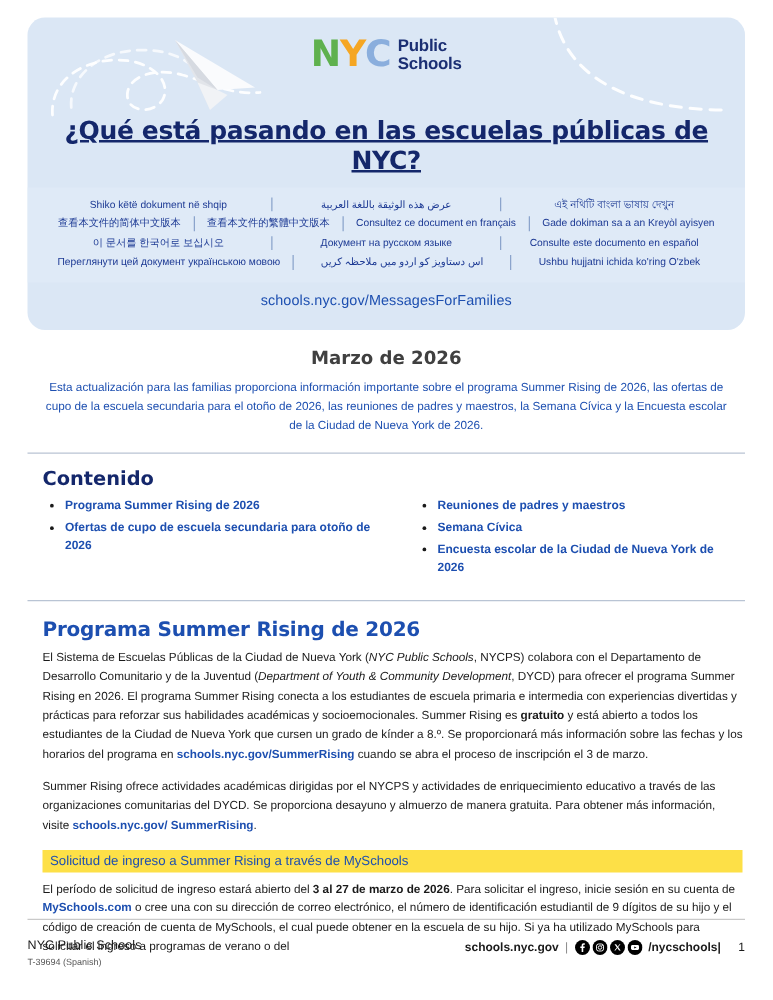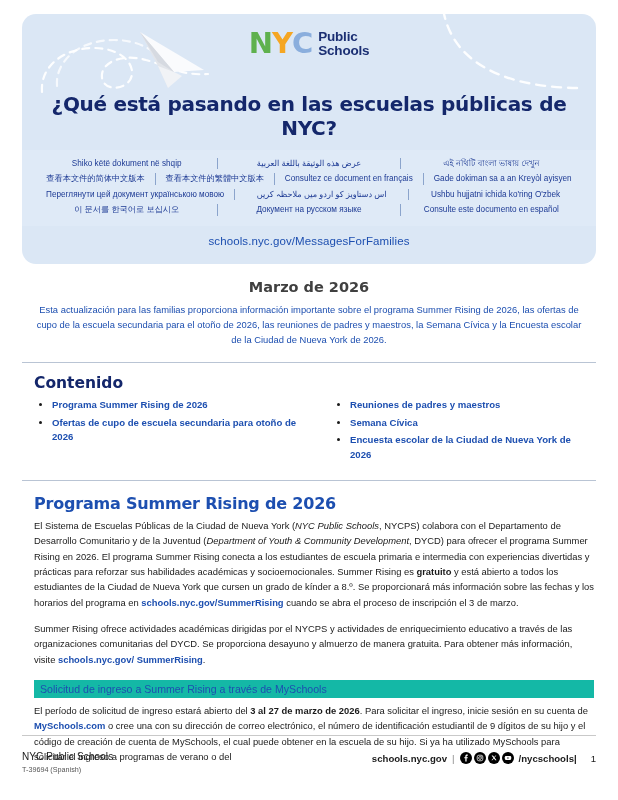--- a/index.html
+++ b/index.html
@@ -69,20 +69,21 @@
 
   .hero-title {
     position: relative;
     text-align: center;
     font-family: "DejaVu Sans", sans-serif;
     color: #14276b;
     font-weight: 700;
     font-size: 20px;
     letter-spacing: -0.3px;
     padding: 0 10px 10px 10px;
+    text-decoration: underline;
   }
 
   
   .lang-panel {
     background: #dfeaf7;
     padding: 6px 14px 8px 14px;
   }
   .lang-row {
     display: flex;
     justify-content: center;
@@ -182,21 +183,21 @@
     line-height: 1.63;
     text-align: left;
   }
   .body-p.gap { margin-top: 11px; }
   .lnk { color: #1d4fb0; font-weight: 700; text-decoration: none; }
   .it { font-style: italic; }
   .bd { font-weight: 700; }
 
   .sub-h {
     margin: 13px 24px 0 34px;
-    background: #14b8a6;
+    background: #fde047;
     color: #1d4fb0;
     font-size: 10.6px;
     padding: 3px 6px 3px 6px;
   }
 
   
   .foot-rule {
     position: absolute;
     left: 22px; right: 22px;
     bottom: 64px;
@@ -289,33 +290,33 @@
       <a class="lang-item">查看本文件的简体中文版本</a>
       <span class="lang-div"></span>
       <a class="lang-item">查看本文件的繁體中文版本</a>
       <span class="lang-div"></span>
       <a class="lang-item">Consultez ce document en français</a>
       <span class="lang-div"></span>
       <a class="lang-item">Gade dokiman sa a an Kreyòl ayisyen</a>
     </div>
 
     <div class="lang-row thirds">
+      <a class="lang-item">이 문서를 한국어로 보십시오</a>
+      <span class="lang-div"></span>
+      <a class="lang-item">Документ на русском языке</a>
+      <span class="lang-div"></span>
+      <a class="lang-item">Consulte este documento en español</a>
+    </div>
+
+    <div class="lang-row thirds">
       <a class="lang-item">Переглянути цей документ українською мовою</a>
       <span class="lang-div"></span>
       <a class="lang-item">اس دستاویز کو اردو میں ملاحظہ کریں</a>
       <span class="lang-div"></span>
       <a class="lang-item">Ushbu hujjatni ichida ko'ring O'zbek</a>
-    </div>
-
-    <div class="lang-row thirds">
-      <a class="lang-item">이 문서를 한국어로 보십시오</a>
-      <span class="lang-div"></span>
-      <a class="lang-item">Документ на русском языке</a>
-      <span class="lang-div"></span>
-      <a class="lang-item">Consulte este documento en español</a>
     </div>
   </div>
 
   <div class="url-line">schools.nyc.gov/MessagesForFamilies</div>
 </div>
 
 <div class="date-title">Marzo de 2026</div>
 <div class="intro">Esta actualización para las familias proporciona información importante sobre el programa Summer Rising de 2026, las ofertas de cupo de la escuela secundaria para el otoño de 2026, las reuniones de padres y maestros, la Semana Cívica y la Encuesta escolar de la Ciudad de Nueva York de 2026.</div>
 
 <div class="rule"></div>

